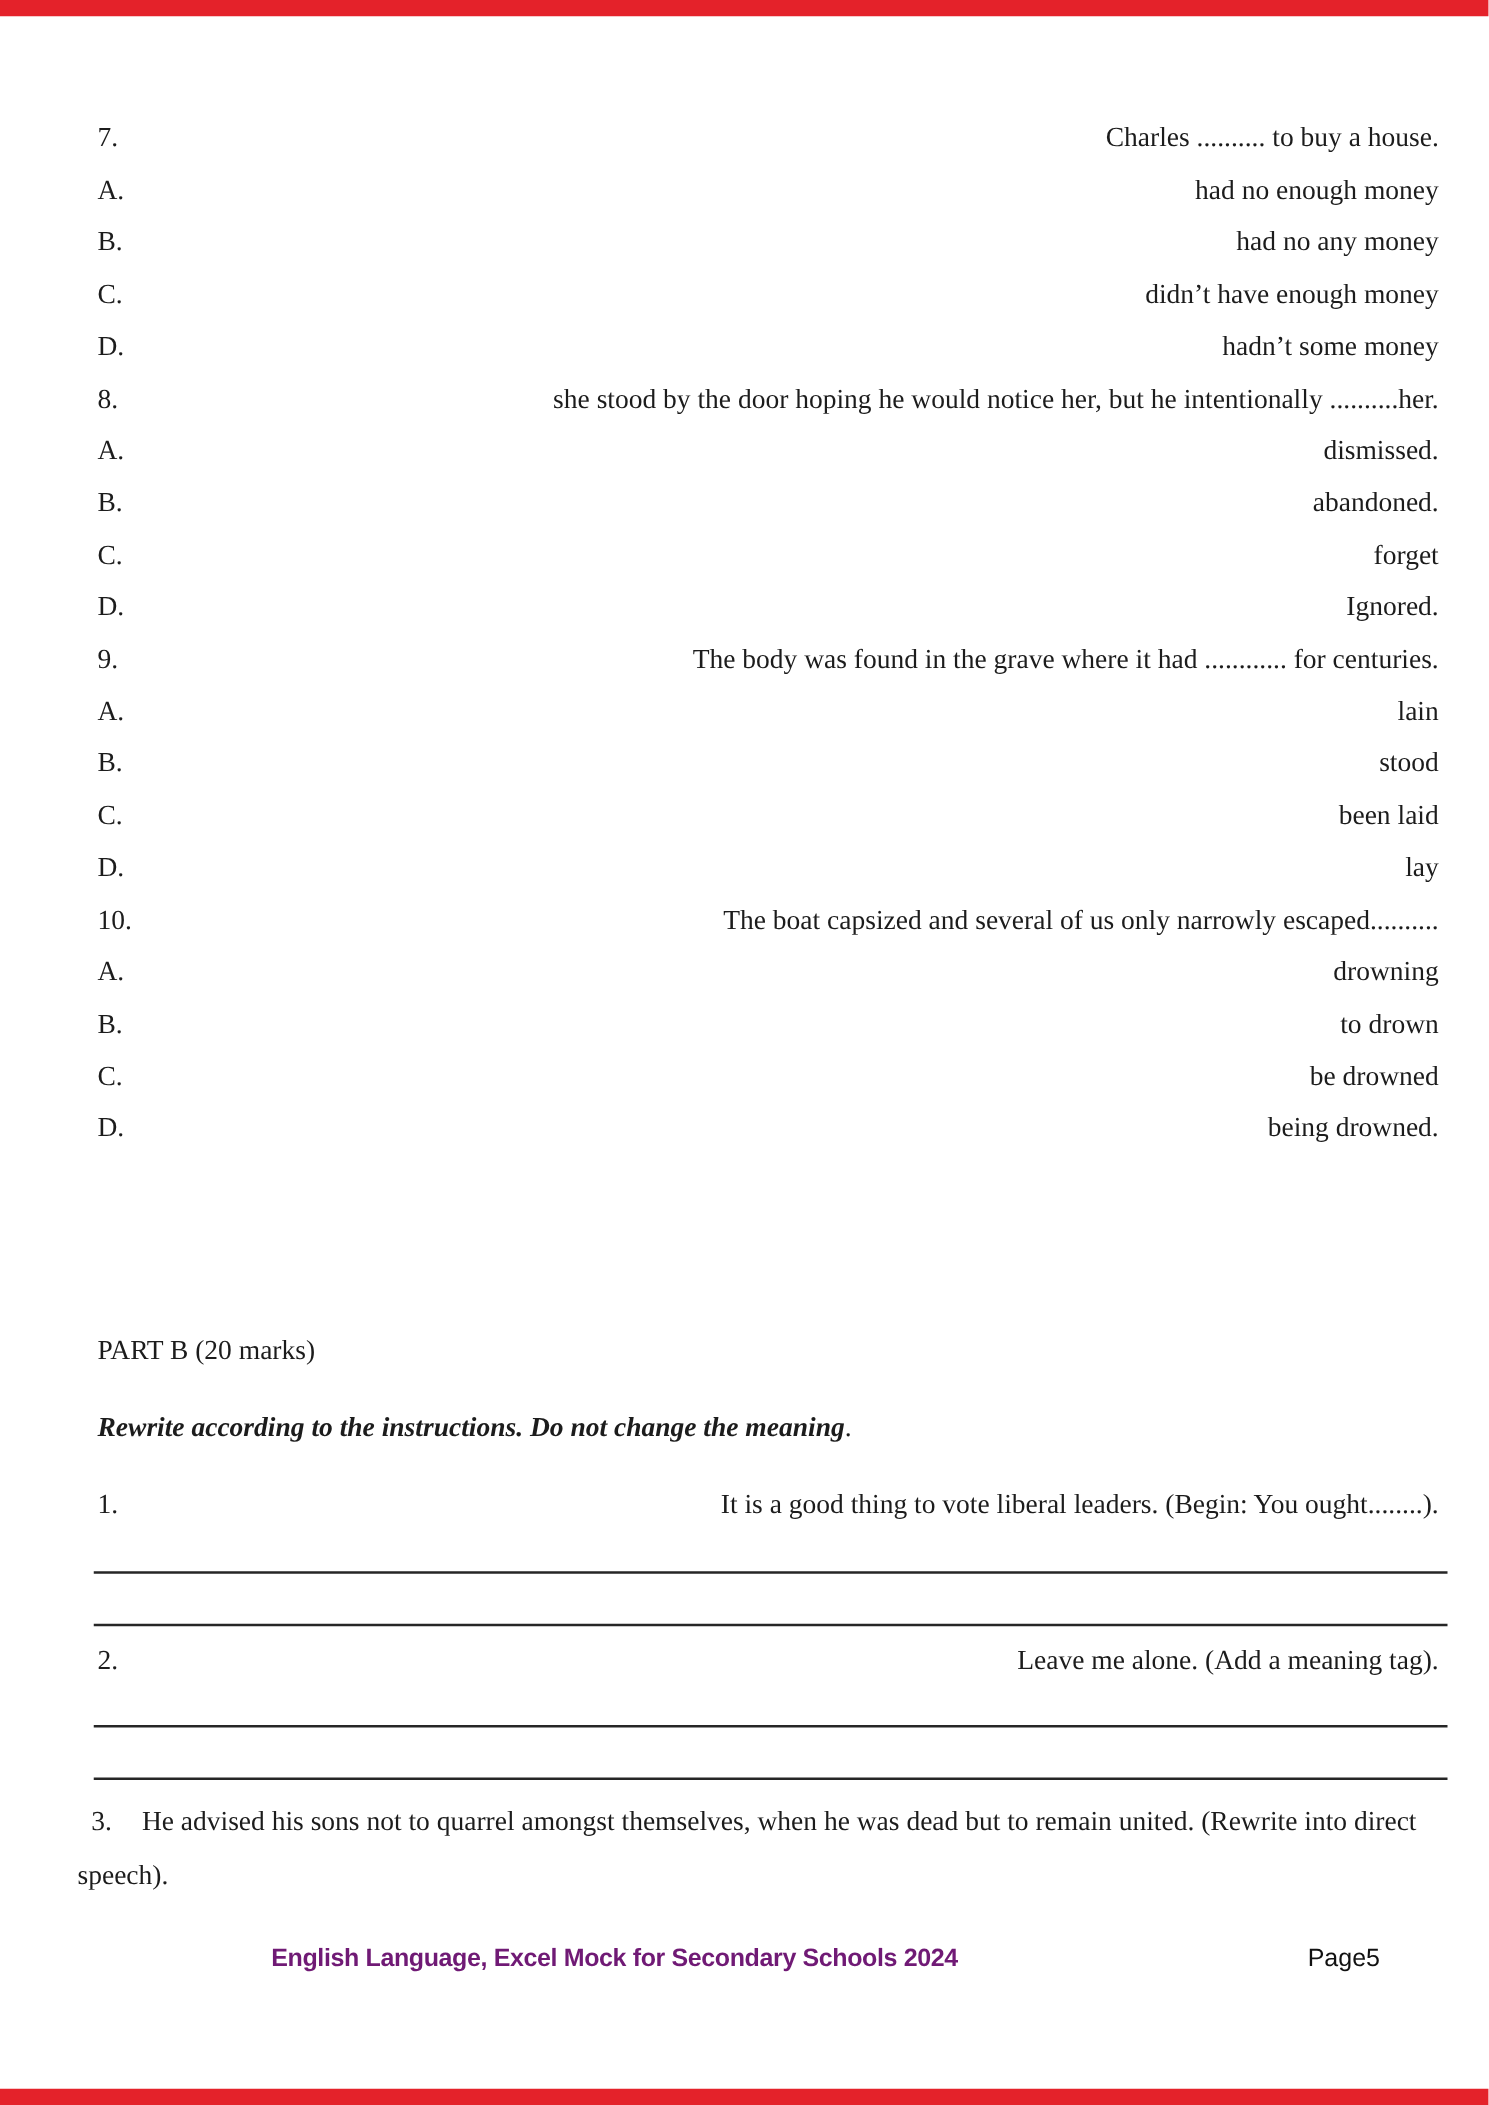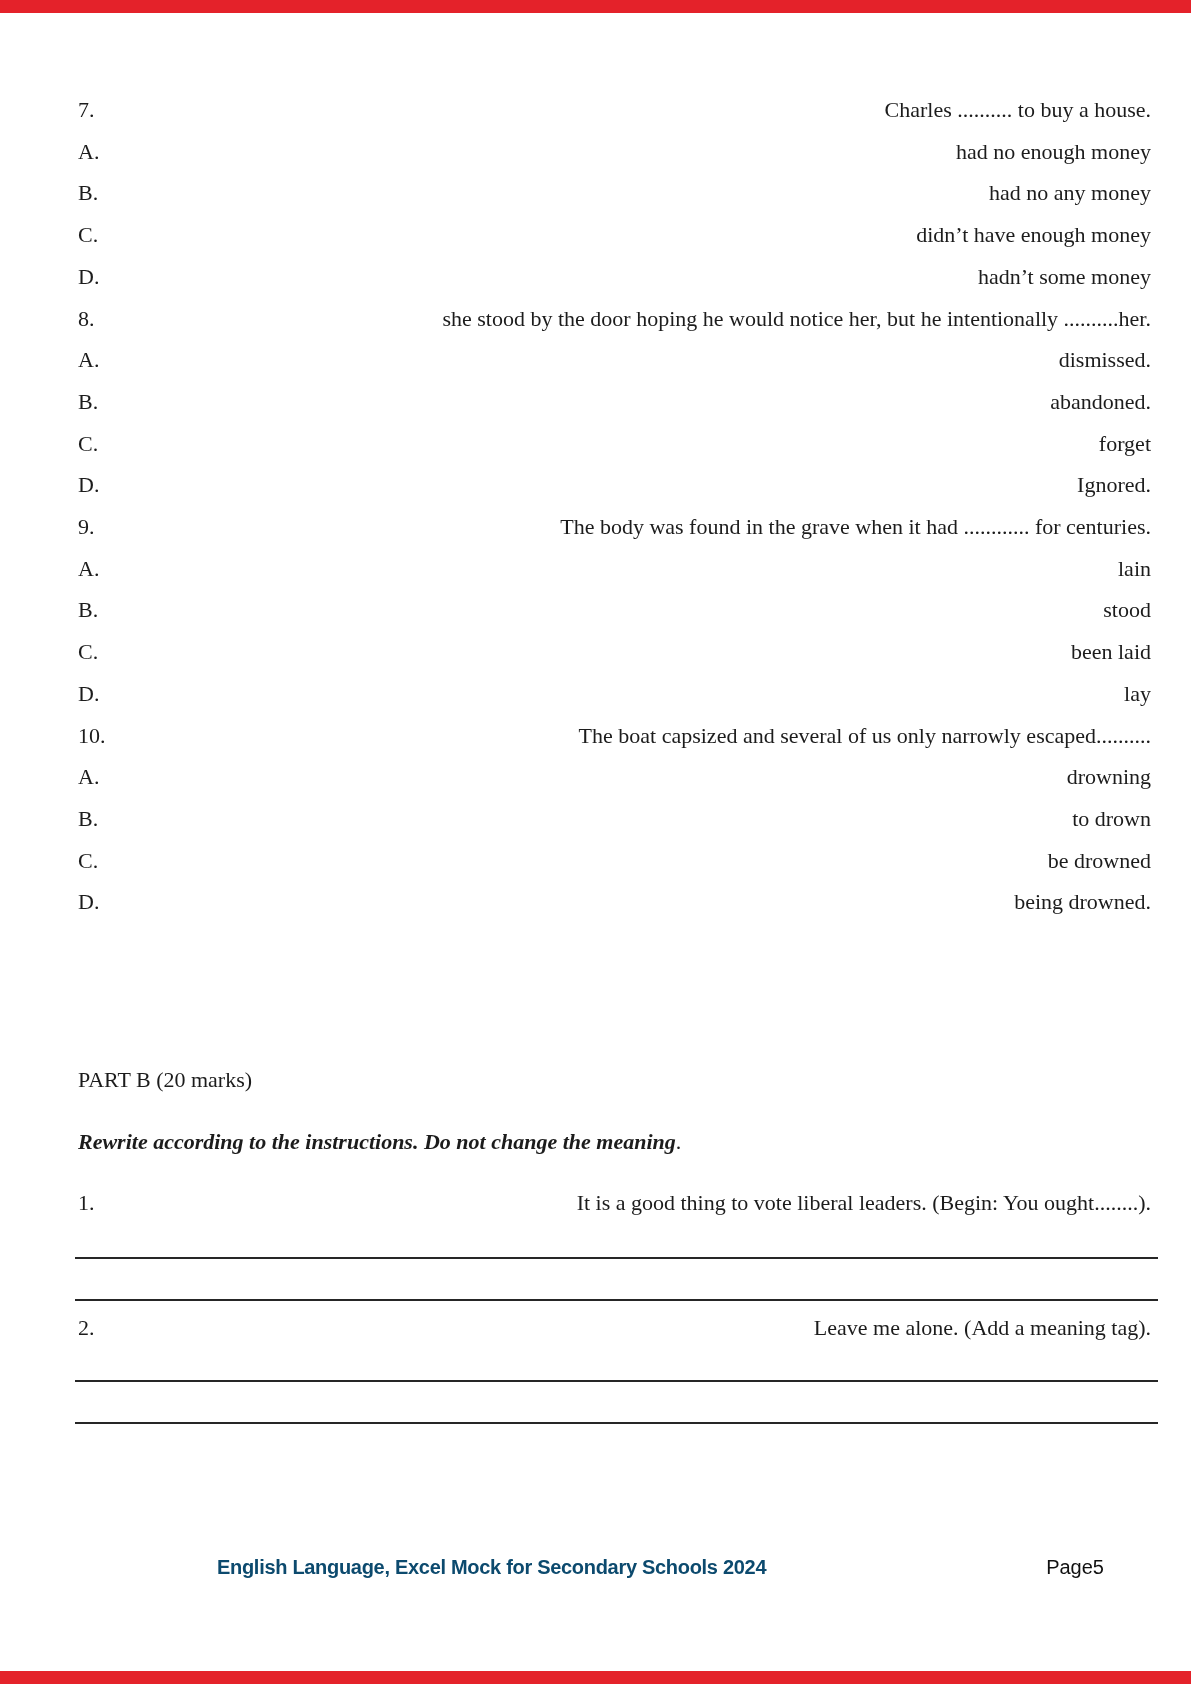--- a/index.html
+++ b/index.html
@@ -85,21 +85,21 @@
   .q3-para .qnum { margin-right: 24px; }
 
   .footer-title {
     position: absolute;
     top: 1556px;
     left: 217px;
     font-family: "Liberation Sans", sans-serif;
     font-weight: bold;
     font-size: 20px;
     letter-spacing: -0.3px;
-    color: #0c4a6e;
+    color: #701a75;
   }
   .footer-page {
     position: absolute;
     top: 1556px;
     right: 87px;
     font-family: "Liberation Sans", sans-serif;
     font-weight: normal;
     font-size: 20px;
     color: #111;
   }
@@ -147,21 +147,21 @@
     <div class="row">
       <span class="num">C.</span>
       <span class="txt">forget</span>
     </div>
     <div class="row">
       <span class="num">D.</span>
       <span class="txt">Ignored.</span>
     </div>
     <div class="row">
       <span class="num">9.</span>
-      <span class="txt">The body was found in the grave when it had ............ for centuries.</span>
+      <span class="txt">The body was found in the grave where it had ............ for centuries.</span>
     </div>
     <div class="row">
       <span class="num">A.</span>
       <span class="txt">lain</span>
     </div>
     <div class="row">
       <span class="num">B.</span>
       <span class="txt">stood</span>
     </div>
     <div class="row">
@@ -209,19 +209,22 @@
   <div class="answer-line l2"></div>
 
   <div class="q-row q2 row">
     <span class="num">2.</span>
     <span class="txt">Leave me alone. (Add a meaning tag).</span>
   </div>
 
   <div class="answer-line l3"></div>
   <div class="answer-line l4"></div>
 
+  <div class="q3-para">
+    <span class="qnum">3.</span><span>He advised his sons not to quarrel amongst themselves, when he was dead but to remain united. (Rewrite into direct speech).</span>
+  </div>
 
   <div class="footer-title">English Language, Excel Mock for Secondary Schools 2024</div>
   <div class="footer-page">Page5</div>
 
   <div class="red-bar bottom"></div>
 
 </div>
 
 </body></html>

